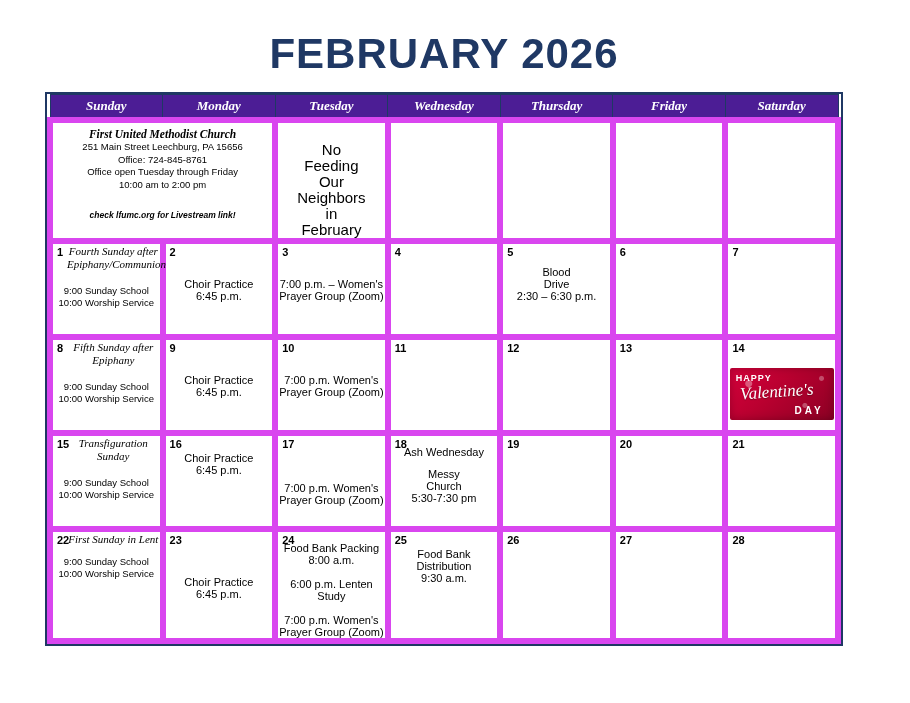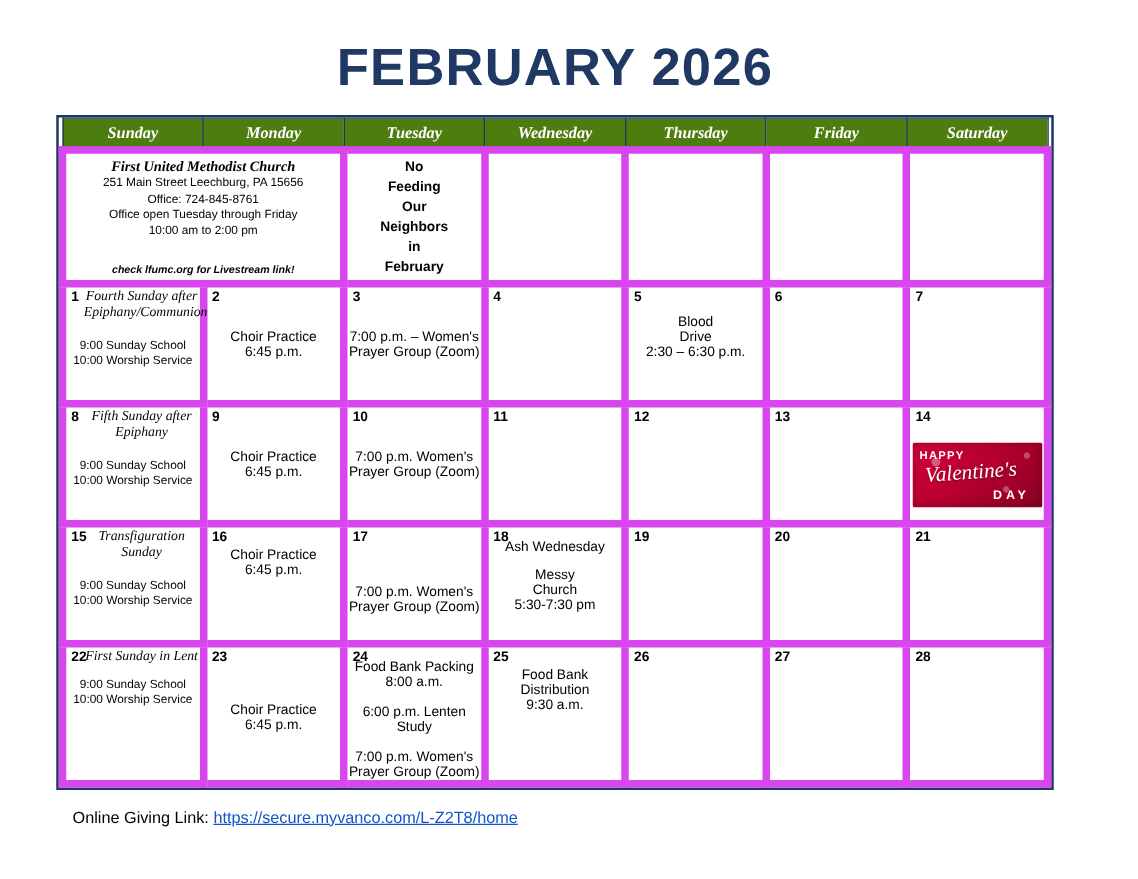--- a/index.html
+++ b/index.html
@@ -33,21 +33,21 @@
     margin: 0 45px;
     border: 2px solid #1F3864;
     box-sizing: border-box;
   }
   table.cal {
     border-collapse: collapse;
     width: 100%;
     table-layout: fixed;
   }
   table.cal th {
-    background: #4d7c0f;
+    background: #4c1d95;
     color: #ffffff;
     font-family: "Liberation Serif", serif;
     font-size: 13px;
     font-weight: bold;
     font-style: italic;
     height: 18px;
     border: 1px solid #1F3864;
     text-align: center;
     padding: 2px 0;
   }
@@ -108,24 +108,24 @@
     line-height: 14px;
   }
   .info-cell .live {
     margin-top: 18px;
     font-weight: bold;
     font-style: italic;
     font-size: 8.5px;
   }
   .nofeeding {
     text-align: center;
-    font-size: 11px;
-    font-weight: bold;
+    font-size: 15px;
+    font-weight: normal;
     line-height: 16px;
-    padding-top: 3px;
+    padding-top: 19px;
   }
   .valentine {
     margin: 28px auto 0 auto;
     width: 104px;
     height: 52px;
     border-radius: 2px;
     background:
       radial-gradient(circle at 18% 30%, rgba(255,255,255,0.35) 0 3px, rgba(255,255,255,0) 4px),
       radial-gradient(circle at 72% 72%, rgba(255,255,255,0.3) 0 2px, rgba(255,255,255,0) 3px),
       radial-gradient(circle at 88% 20%, rgba(255,255,255,0.3) 0 2px, rgba(255,255,255,0) 3px),
@@ -396,18 +396,14 @@
             <div class="daynum">27</div>
           </td>
           <td>
             <div class="daynum">28</div>
           </td>
         </tr>
       </tbody>
     </table>
   </div>
 
-  <div class="footer">
-    <span>Online Giving Link:</span>
-    <a href="#">https://secure.myvanco.com/L-Z2T8/home</a>
-  </div>
 
 </div>
 
 </body></html>

